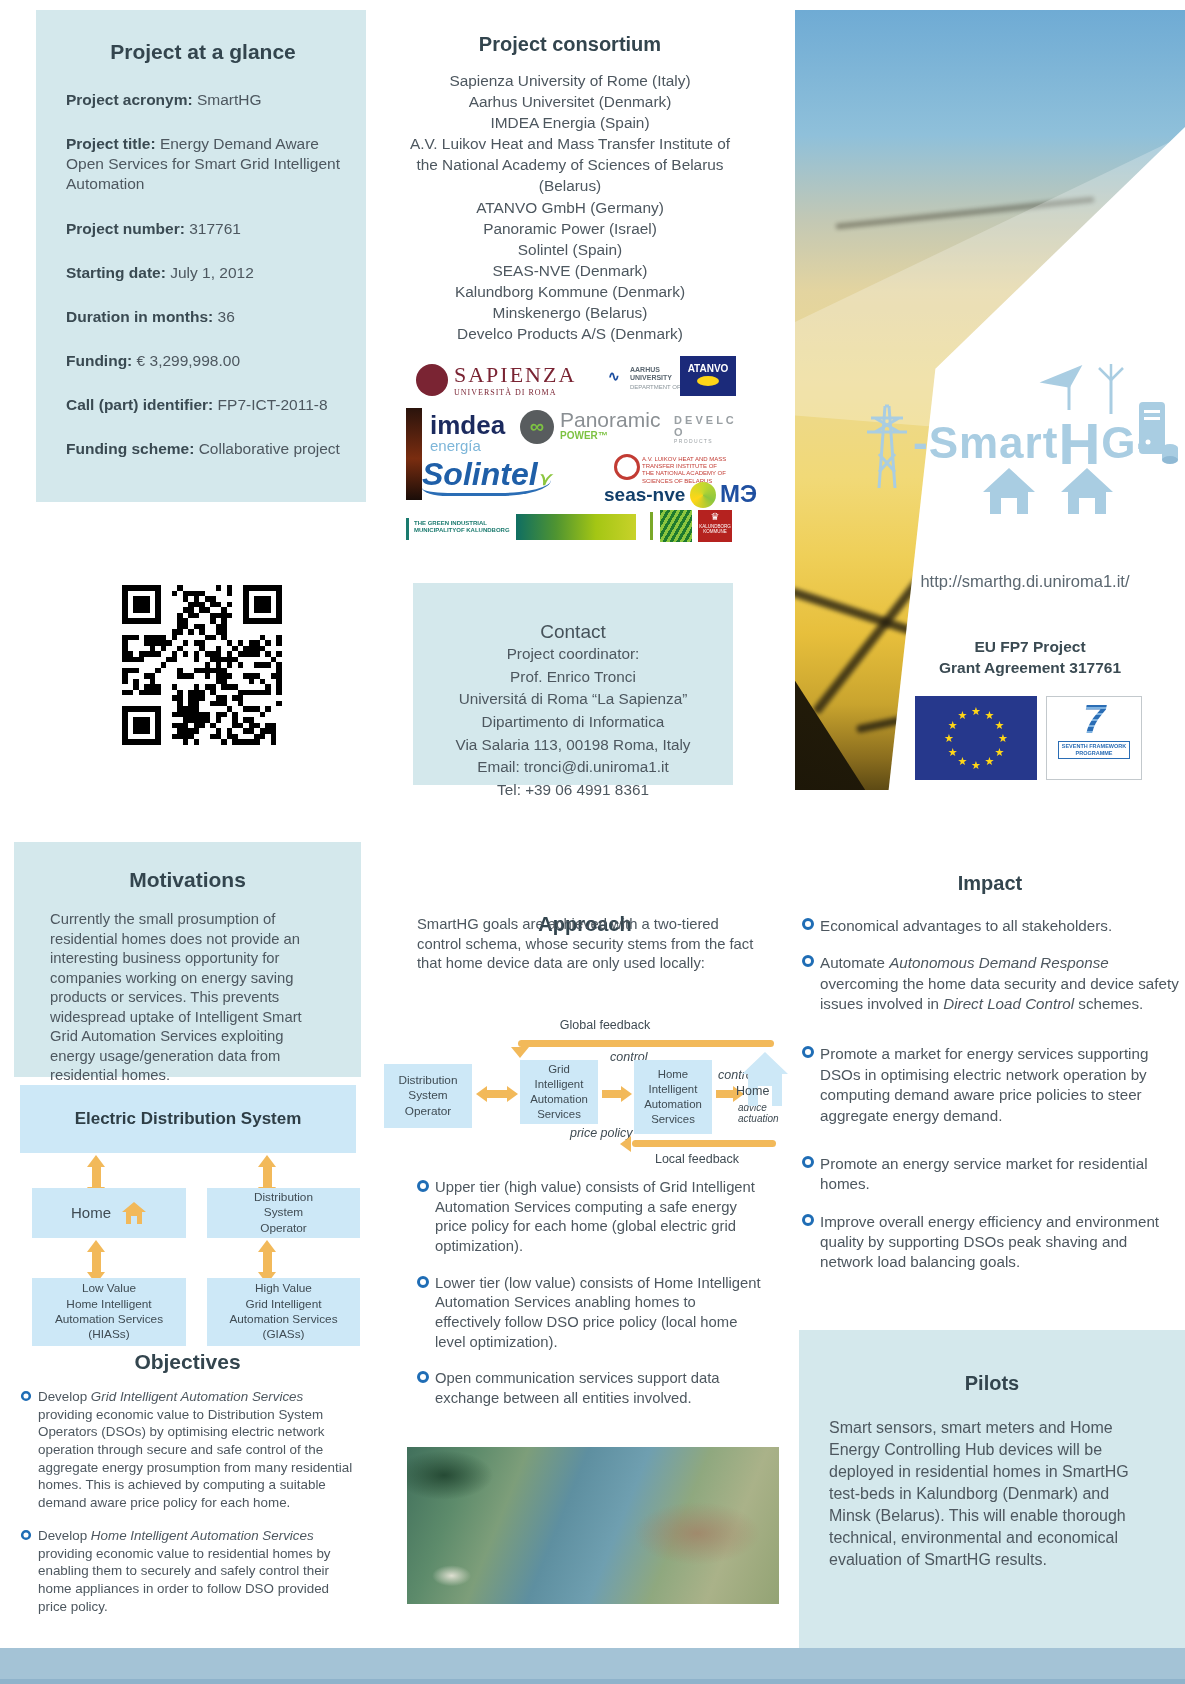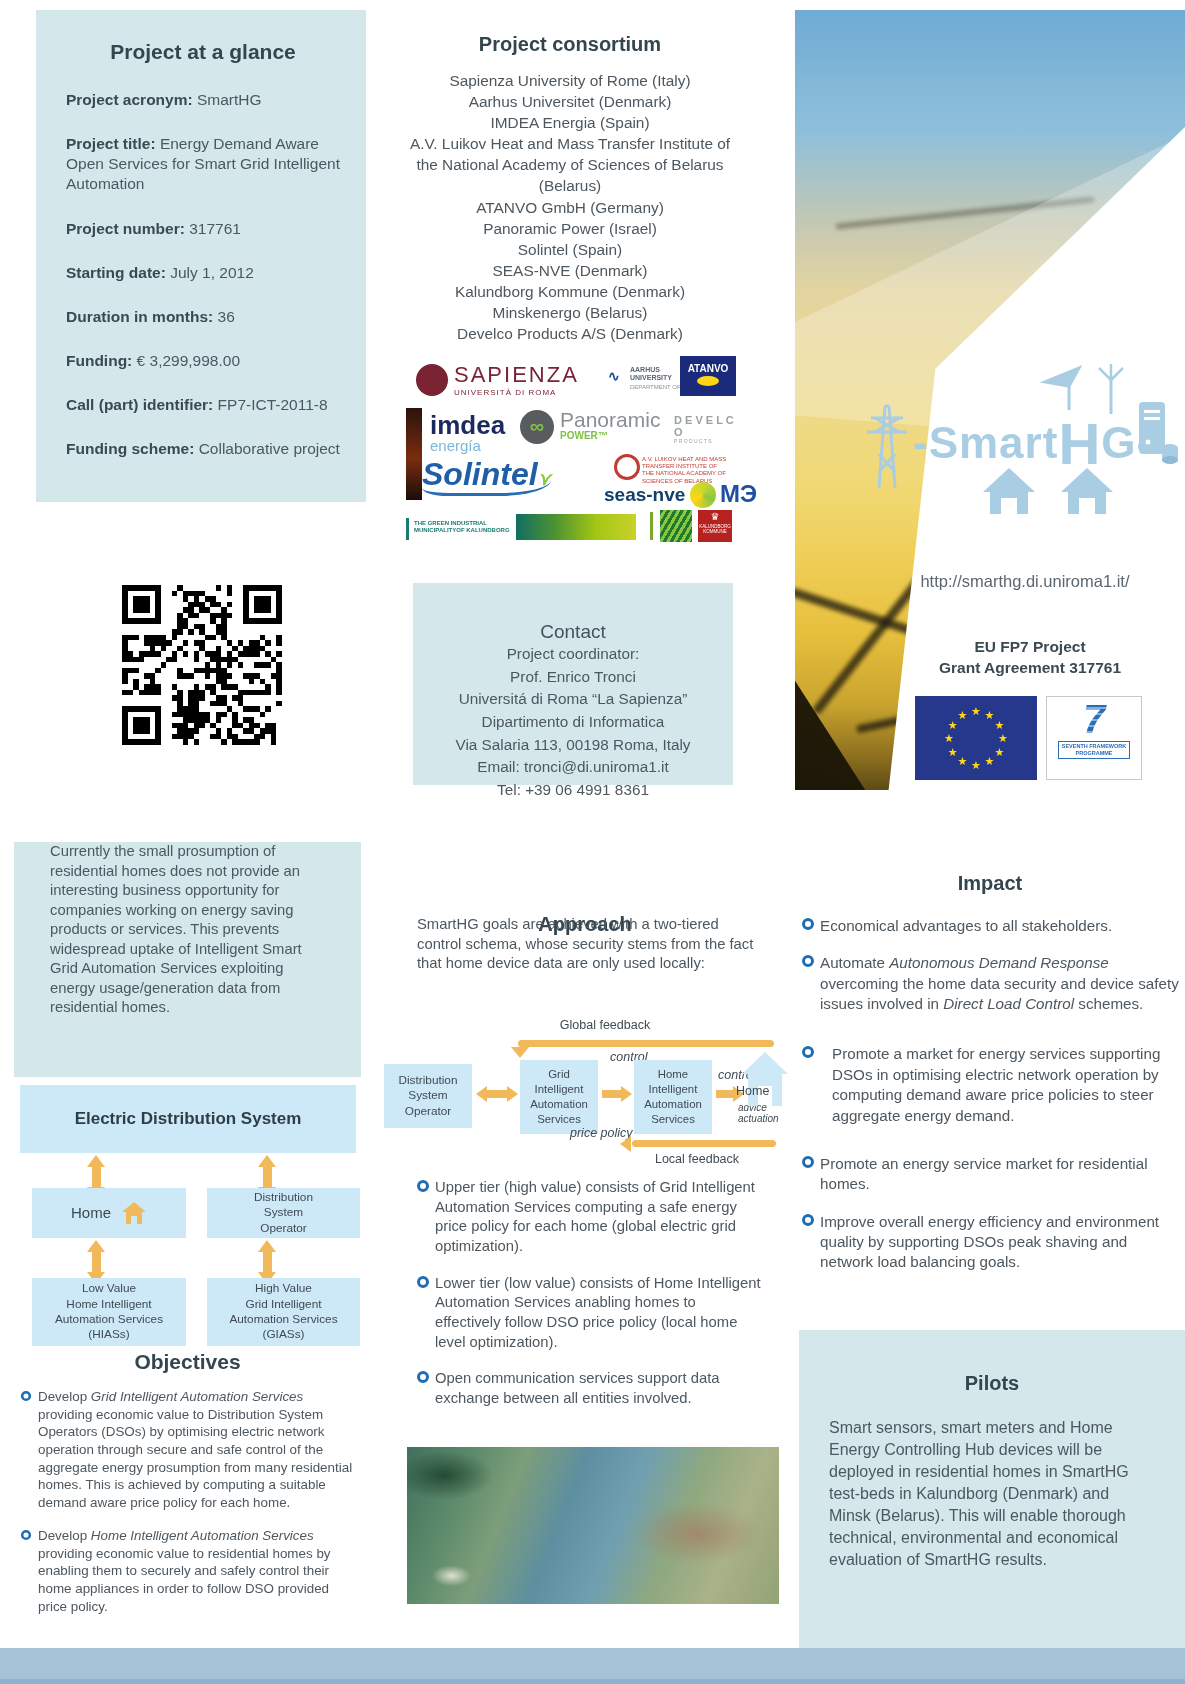--- a/index.html
+++ b/index.html
@@ -101,32 +101,32 @@
   #fp7{left:1046px;top:696px;width:96px;height:84px;background:#fff;border:1px solid #c3c9cd;box-sizing:border-box;text-align:center;}
   #fp7-seven{font-size:40px;line-height:44px;font-weight:bold;font-style:italic;color:#2a6db5;
      background:repeating-linear-gradient(180deg,#2a6db5 0 4px,#7fb2e0 4px 6px);-webkit-background-clip:text;background-clip:text;-webkit-text-fill-color:transparent;}
   #fp7-cap{font-size:5.5px;line-height:1.25;color:#2a6db5;border:1px solid #2a6db5;display:inline-block;padding:1px 3px;font-weight:bold;}
 
   
   #impact-title{left:800px;top:872px;width:380px;font-size:20px;}
   #impact{left:802px;top:916px;width:378px;font-size:15.2px;line-height:1.34;}
   #impact .obul{margin-bottom:17px;}
   #impact .sp2{margin-bottom:30px;}
-  #impact .sp3{margin-bottom:28px;gap:12px;}
+  #impact .sp3{margin-bottom:28px;}
 
   
   #pilots{left:799px;top:1330px;width:386px;height:354px;}
   #pilots .h1{font-size:20px;padding-top:26px;margin-bottom:22px;margin-top:16px;}
   #pilots p{margin:0 34px 0 30px;font-size:16px;line-height:1.38;}
 
   
   #bottombar{left:0;top:1648px;width:1185px;height:36px;background:#a4c3d6;border-bottom:5px solid #8fb3cb;box-sizing:border-box;}
 
   
-  .serif{font-family:Liberation Sans, sans-serif;}
+  .serif{font-family:Liberation Serif, serif;}
   .tiny{font-size:6px;line-height:1.2;}
 </style>
 </head>
 <body>
 
 <div id="page">
 
   <div id="glance" class="abs panel">
     <div class="h1">Project at a glance</div>
     <div class="gitem"><b>Project acronym:</b><span> SmartHG</span></div>
@@ -429,20 +429,21 @@
         <rect x="20" y="28" width="1" height="1"></rect>
         <rect x="21" y="28" width="1" height="1"></rect>
         <rect x="22" y="28" width="1" height="1"></rect>
         <rect x="23" y="28" width="1" height="1"></rect>
         <rect x="24" y="28" width="1" height="1"></rect>
         <rect x="27" y="28" width="1" height="1"></rect>
       </g>
   </svg>
 
   <div id="motiv" class="abs panel">
+    <div class="h1">Motivations</div>
     <p>Currently the small prosumption of residential homes does not provide an interesting business opportunity for companies working on energy saving products or services. This prevents widespread uptake of Intelligent Smart Grid Automation Services exploiting energy usage/generation data from residential homes.</p>
   </div>
 
   <div id="eds" class="abs">
     <div id="eds-root" class="dbox">Electric Distribution System</div>
     <div class="vda" style="left:78px;top:86px;height:22px;"></div>
     <div class="vda" style="left:249px;top:86px;height:22px;"></div>
     <div class="dbox small" style="left:18px;top:108px;width:154px;height:50px;">
       <span style="font-size:15px;margin-right:10px;">Home</span>
       <svg width="26" height="24" viewBox="0 0 26 24">
@@ -555,21 +556,21 @@
 
   <div id="adiag" class="abs">
     <div class="adlabel ctr" style="left:150px;top:0;width:170px;">Global feedback</div>
     <div class="obar" style="left:148px;top:22px;width:256px;"></div>
     <div class="tri-down" style="left:141px;top:29px;"></div>
     <div class="adlabel it" style="left:240px;top:32px;">control</div>
     <div class="dbox small ml" style="left:14px;top:46px;width:88px;height:64px;">Distribution
 System
 Operator</div>
     <div class="hda" style="left:116px;top:72px;width:22px;"></div>
-    <div class="dbox small ml" style="left:150px;top:42px;width:78px;height:74px;font-size:11.4px;">Grid
+    <div class="dbox small ml" style="left:150px;top:42px;width:78px;height:64px;font-size:11.4px;">Grid
 Intelligent
 Automation
 Services</div>
     <div class="ha" style="left:232px;top:72px;width:20px;"></div>
     <div class="dbox small ml" style="left:264px;top:42px;width:78px;height:74px;font-size:11.4px;">Home
 Intelligent
 Automation
 Services</div>
     <div class="adlabel it" style="left:348px;top:50px;">control</div>
     <div class="ha" style="left:346px;top:72px;width:18px;"></div>

